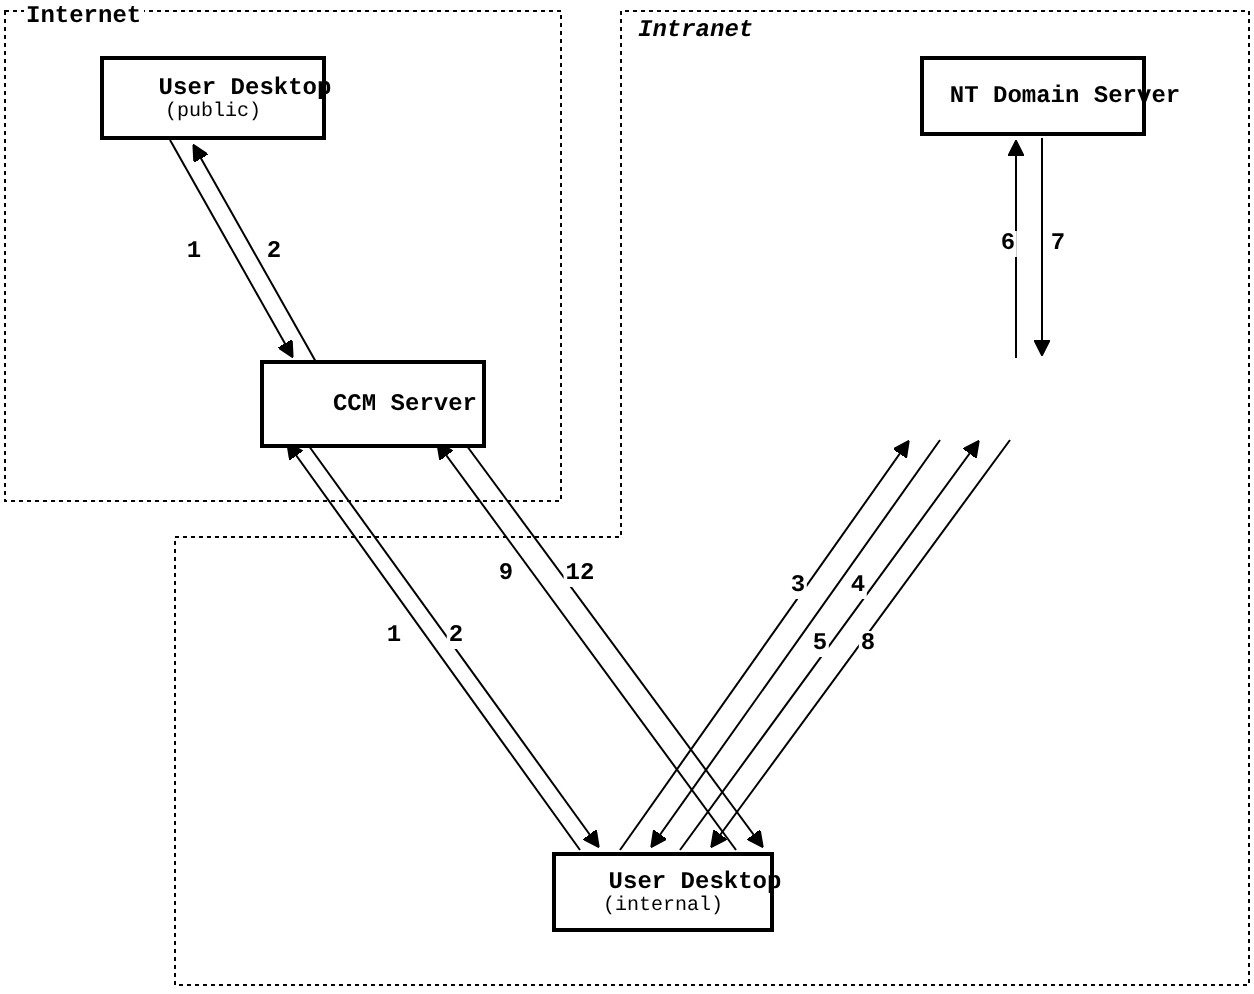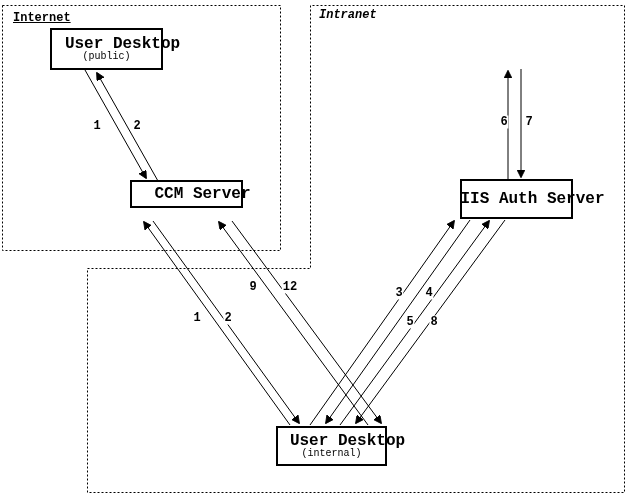--- a/index.html
+++ b/index.html
@@ -7,21 +7,21 @@
     position:relative; width:627px; height:497px; background:#ffffff;
     font-family:"Liberation Mono","DejaVu Sans Mono",monospace; color:#000;
     overflow:hidden;
   }
   .layer { position:absolute; left:0; top:0; width:627px; height:497px; z-index:1; }
   .node {
     position:absolute; box-sizing:border-box; border:2px solid #000; background:#fff;
     display:flex; flex-direction:column; align-items:center; justify-content:center;
     z-index:2; text-align:center;
   }
-  .node-title { font-weight:bold; font-size:16px; line-height:14px; white-space:nowrap;margin-left:32px; }
+  .node-title { font-weight:bold; font-size:12px; line-height:14px; white-space:nowrap;margin-left:32px; }
   .node-sub   { font-size:10px; line-height:11px; white-space:nowrap; }
   .region-label {
     position:absolute; font-weight:bold; font-size:12px; line-height:13px;
     background:#fff; padding:0 1px; z-index:3; white-space:nowrap;
   }
   .edge-label {
     position:absolute; font-weight:bold; font-size:12px; line-height:13px;
     transform:translate(-50%,-50%); z-index:3; background:#fff; padding:0 1px;
   }
   svg line, svg path, svg rect { stroke:#000; }
@@ -53,36 +53,36 @@
     <line x1="310" y1="425" x2="454" y2="221" stroke-width="1" marker-end="url(#arrow)"></line>
     <line x1="470" y1="220" x2="326" y2="423" stroke-width="1" marker-end="url(#arrow)"></line>
 
     <line x1="340" y1="425" x2="489" y2="221" stroke-width="1" marker-end="url(#arrow)"></line>
     <line x1="505" y1="220" x2="356" y2="423" stroke-width="1" marker-end="url(#arrow)"></line>
 
     <line x1="508" y1="179" x2="508" y2="71" stroke-width="1" marker-end="url(#arrow)"></line>
     <line x1="521" y1="69" x2="521" y2="177" stroke-width="1" marker-end="url(#arrow)"></line>
   </svg>
 
-  <span class="region-label" style="left:12px; top:12px;text-decoration:underline;">Internet</span>
+  <span class="region-label" style="left:12px; top:2px;">Internet</span>
   <span class="region-label" style="left:318px; top:9px;font-style:italic;">Intranet</span>
 
   <div class="node" style="left:50px; top:28px; width:113px; height:42px;">
     <div class="node-title">User Desktop</div>
     <div class="node-sub">(public)</div>
   </div>
 
-  <div class="node" style="left:130px; top:180px; width:113px; height:28px;">
+  <div class="node" style="left:130px; top:180px; width:113px; height:44px;">
     <div class="node-title">CCM Server</div>
   </div>
 
+  <div class="node" style="left:460px; top:28px; width:113px; height:40px;">
+    <div class="node-title">NT Domain Server</div>
+  </div>
 
-  <div class="node" style="left:460px; top:179px; width:113px; height:40px;">
-    <div class="node-title">IIS Auth Server</div>
-  </div>
 
   <div class="node" style="left:276px; top:426px; width:111px; height:40px;">
     <div class="node-title">User Desktop</div>
     <div class="node-sub">(internal)</div>
   </div>
 
   <span class="edge-label" style="left:97px; top:126px;">1</span>
   <span class="edge-label" style="left:137px; top:126px;">2</span>
 
   <span class="edge-label" style="left:197px; top:318px;">1</span>

